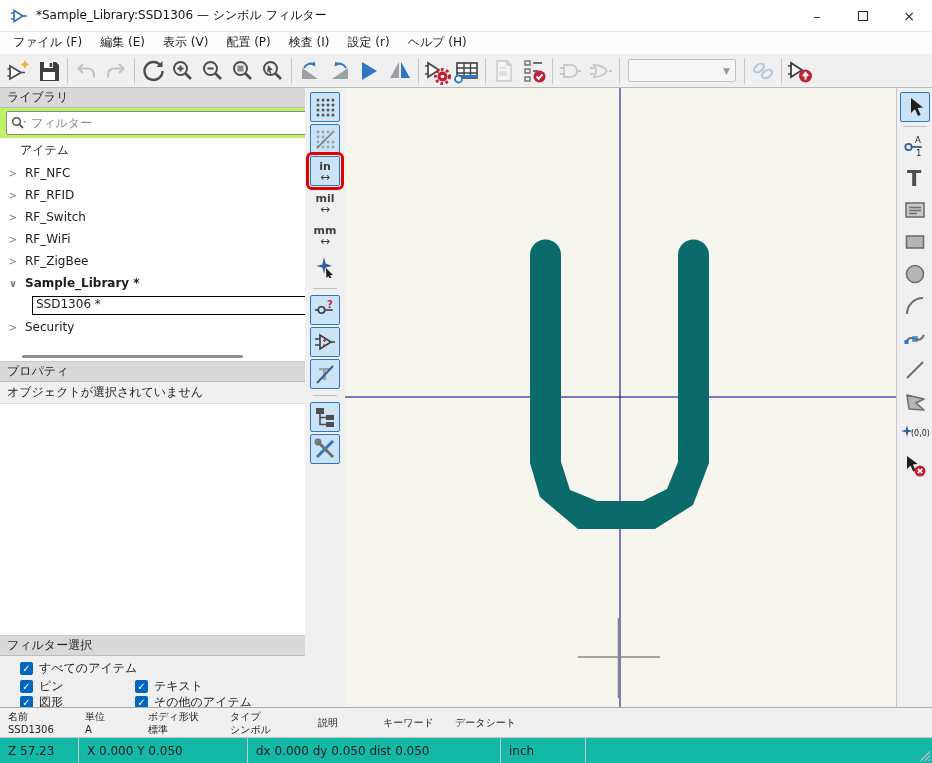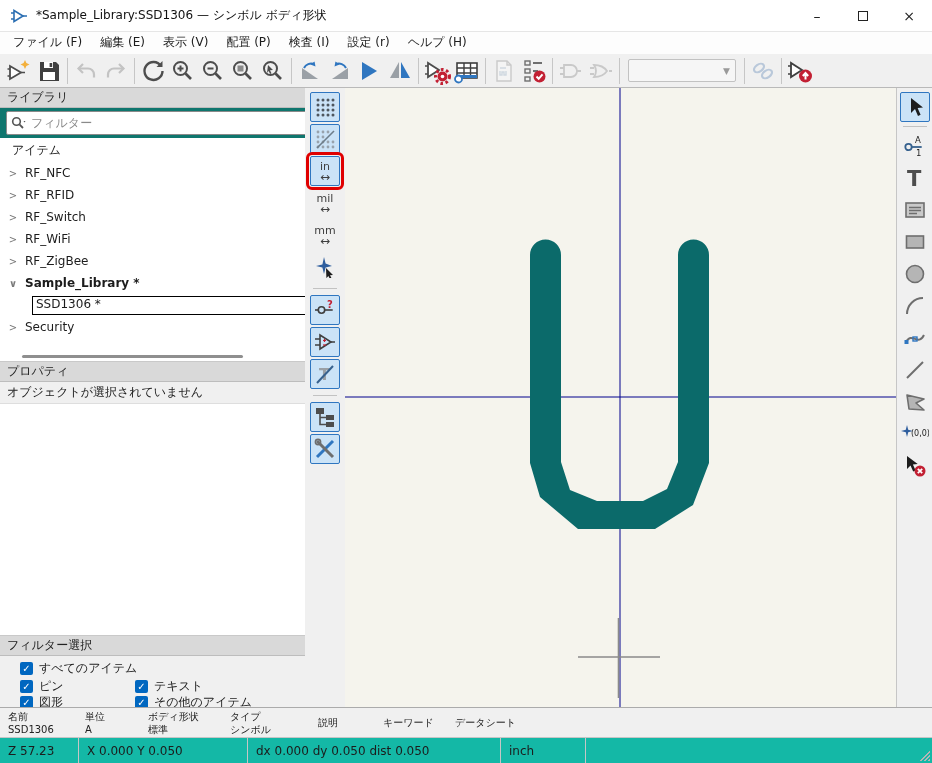--- a/index.html
+++ b/index.html
@@ -24,48 +24,48 @@
   .tbtn{width:30px;height:30px;display:flex;align-items:center;justify-content:center;border-radius:3px;flex:none}
   .tsep{width:1px;height:26px;background:#c6c6c6;margin:0 3px;flex:none}
   .combo{width:108px;height:23px;background:#f6f6f6;border:1px solid #c2c2c2;border-radius:2px;display:flex;align-items:center;margin:0 5px;flex:none}
   .combo-value{flex:1;padding-left:5px;color:#444}
   .combo-chev{color:#9a9a9a;font-size:9px;padding-right:5px}
 
   
   .main{position:absolute;top:88px;left:0;width:932px;height:619px}
 
   
-  .sidebar{position:absolute;left:0;top:0;width:367px;height:619px;background:#0f766e;border-right:1px solid #b9b9b9}
+  .sidebar{position:absolute;left:0;top:0;width:367px;height:619px;background:#bef264;border-right:1px solid #b9b9b9}
   .panel-hd{position:absolute;left:0;right:0;height:20px;background:#d9d9d9;border-bottom:1px solid #bdbdbd;display:flex;align-items:center;padding:0 7px;color:#222}
   .panel-close{margin-left:auto;color:#333;font-size:12px;line-height:12px;cursor:default}
   .searchrow{position:absolute;top:23px;left:6px;right:4px;height:24px;display:flex;gap:4px}
   .searchbox{flex:1;height:24px;background:#fff;border:1px solid #8a8a8a;border-radius:2px;display:flex;align-items:center;padding:0 4px}
   .search-ph{flex:1;color:#8a8a8a;padding-left:4px}
   .clear-btn{width:15px;height:15px;border-radius:50%;background:#b0b0b0;color:#fff;font-size:10px;display:flex;align-items:center;justify-content:center}
   .sortbtn{width:25px;height:24px;background:#f4f4f4;border:1px solid #8a8a8a;border-radius:2px;display:flex;align-items:center;justify-content:center}
   .tree{position:absolute;top:50px;left:0;right:0;height:224px;background:#fff;border-bottom:1px solid #c9c9c9;overflow:hidden}
-  .items-hd{height:24px;display:flex;align-items:center;padding-left:12px;color:#222}
+  .items-hd{height:24px;display:flex;align-items:center;padding-left:20px;color:#222}
   .trow{height:22px;display:flex;align-items:center;padding-left:8px;gap:7px;white-space:nowrap}
   .chev{width:10px;color:#7a7a7a;font-size:10px;text-align:center;flex:none}
   .bold{font-weight:bold}
   .editbox{flex:1;height:19px;margin-left:24px;margin-right:2px;border:1px solid #000;background:#fff;display:flex;padding-left:3px}
   .hthumb{position:absolute;left:22px;bottom:3px;width:221px;height:3px;background:#8f8f8f;border-radius:2px}
   .vthumb{position:absolute;right:9px;top:144px;width:4px;height:20px;background:#b5b5b5;border-radius:2px}
   .props-msg{position:absolute;top:294px;left:0;right:0;height:22px;background:#f0f0f0;border-bottom:1px solid #dedede;display:flex;align-items:center;padding-left:7px;color:#222}
   .props-body{position:absolute;top:316px;left:0;right:0;height:232px;background:#fff;border-bottom:1px solid #c9c9c9}
   .filter-body{position:absolute;top:568px;left:0;right:0;bottom:0;background:#f0f0f0}
   .cbrow{position:absolute;display:flex;align-items:center;gap:6px;height:16px}
   .cbox{width:13px;height:13px;border-radius:2px;background:#0067c0;color:#fff;font-size:10px;line-height:13px;text-align:center;flex:none}
 
   
   .ltools{position:absolute;left:305px;top:0;width:40px;height:619px;background:#f0f0f0;display:flex;flex-direction:column;align-items:center;padding-top:3px}
   .lbtn{width:30px;height:30px;margin:1px 0;display:flex;flex-direction:column;align-items:center;justify-content:center;border-radius:2px;border:1px solid transparent;flex:none}
   .lbtn.active{background:#cbe3f7;border-color:#2f76c0}
   .lbtn.hl{outline:3px solid #e00000;outline-offset:1px}
-  .unit-label{font-size:11px;font-weight:normal;color:#3f3f3f;line-height:11px}
+  .unit-label{font-size:11px;font-weight:bold;color:#3f3f3f;line-height:11px}
   .unit-arrow{font-size:12px;color:#3f3f3f;line-height:10px}
   .lsep{width:24px;height:1px;background:#c2c2c2;margin:5px 0;flex:none}
 
   
   .canvas{position:absolute;left:345px;top:0;width:551px;height:619px;background:#f5f4ed;overflow:hidden}
 
   
   .rtools{position:absolute;right:0;top:0;width:36px;height:619px;background:#f0f0f0;border-left:1px solid #c6c6c6;display:flex;flex-direction:column;align-items:center;padding-top:3px}
   .rbtn{width:30px;height:30px;margin:1px 0;display:flex;align-items:center;justify-content:center;border-radius:2px;border:1px solid transparent;flex:none}
   .rbtn.active{background:#cbe3f7;border-color:#2f76c0}
@@ -85,21 +85,21 @@
 </head>
 <body>
 
 <div class="titlebar">
   <span class="app-icon">
     <svg width="18" height="18" viewBox="0 0 18 18">
         <path d="M4 3.5v11l9-5.5z" fill="#fff" stroke="#2b6fb3" stroke-width="1.6"></path>
         <path d="M1 6h3M1 12h3M13 9h4" stroke="#2b6fb3" stroke-width="1.4"></path>
       </svg>
   </span>
-  <span class="title-text">*Sample_Library:SSD1306 — シンボル ボディ形状</span>
+  <span class="title-text">*Sample_Library:SSD1306 — シンボル フィルター</span>
   <div class="win-controls">
     <div class="win-btn">–</div>
     <div class="win-btn">
         <span class="max-glyph"></span>
       </div>
     <div class="win-btn">×</div>
   </div>
 </div>
 
 <div class="menubar">

